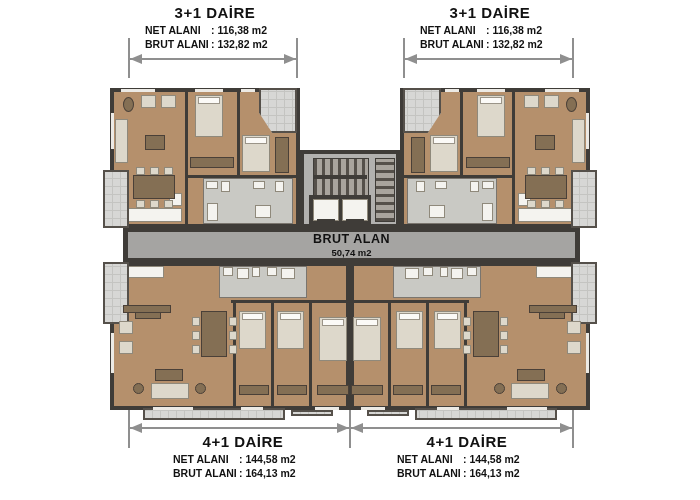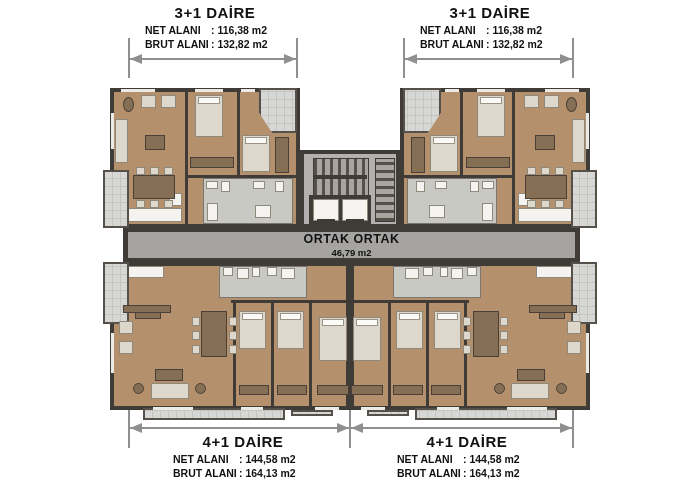--- a/index.html
+++ b/index.html
@@ -325,18 +325,18 @@
     <div class="stairV" style="left:210px;top:73px;width:54px;height:36px"></div>
     <div class="wall" style="left:210px;top:90px;width:54px;height:4px"></div>
     <div class="stairH" style="left:272px;top:73px;width:18px;height:62px"></div>
     <div class="wall" style="left:206px;top:110px;width:62px;height:29px"></div>
     <div class="wh" style="left:210px;top:114px;width:26px;height:22px"></div>
     <div class="wh" style="left:239px;top:114px;width:26px;height:22px"></div>
     <div class="wall" style="left:214px;top:134px;width:18px;height:3px"></div>
     <div class="wall" style="left:243px;top:134px;width:18px;height:3px"></div>
 
     <div class="corrlbl" style="left:25px;top:147px;width:447px">
-      <div class="corrtitle">ORTAK ORTAK</div>
-      <div class="corrarea">46,79 m2</div>
+      <div class="corrtitle">BRUT ALAN</div>
+      <div class="corrarea">50,74 m2</div>
     </div>
   </div>
 
 </div>
 
 </body></html>

